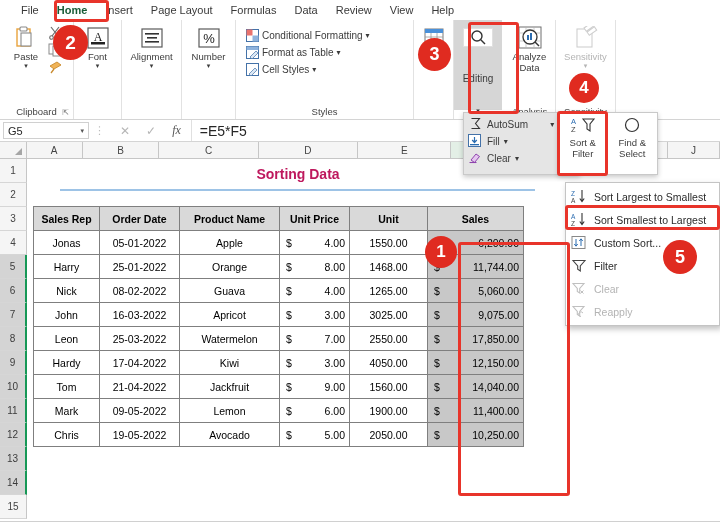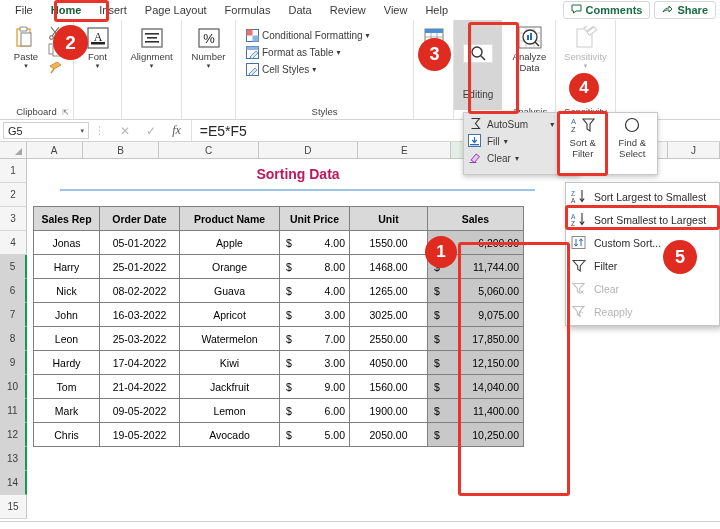--- a/index.html
+++ b/index.html
@@ -10,21 +10,21 @@
     overflow: hidden;
     position: relative;
   }
 
   
   .tabbar {
     height: 20px;
     background: #ffffff;
     display: flex;
     align-items: center;
-    padding-left: 6px;
+    padding-left: 12px;
     font-size: 11px;
     color: #393939;
     position: relative;
   }
   .tab { padding: 2px 9px; white-space: nowrap; cursor: default; }
   .tab.active { color: #185c37; font-weight: bold; }
   .tab-right { margin-left: auto; display: flex; align-items: center; gap: 4px; padding-right: 4px; }
   .tab-btn {
     display: flex; align-items: center; gap: 4px;
     border: 1px solid #d7d7d7; border-radius: 3px;
@@ -87,21 +87,21 @@
     position: absolute; bottom: 2px; right: 4px;
     font-size: 8px; color: #777;
   }
 
   
   .editing-btn {
     background: #d6d6d6;
     height: 90px;
     width: 48px;
     display: flex; flex-direction: column; align-items: center;
-    padding-top: 24px;
+    padding-top: 8px;
     font-size: 10px;
     gap: 23px;
   }
 
   .disabled { color: #b5b5b5; }
 
   
   .fbar {
     height: 22px; display: flex; align-items: center;
     background: #fff; border-bottom: 1px solid #d4d4d4;
@@ -245,38 +245,20 @@
   <div class="tab">File</div>
   <div class="tab active">Home</div>
   <div class="tab">Insert</div>
   <div class="tab">Page Layout</div>
   <div class="tab">Formulas</div>
   <div class="tab">Data</div>
   <div class="tab">Review</div>
   <div class="tab">View</div>
   <div class="tab">Help</div>
 
-  <div class="tab-right">
-    <div class="tab-btn">
-      <span>
-        <svg width="11" height="10" viewBox="0 0 11 10">
-            <path d="M1 1h9v6H5L2.5 9V7H1z" fill="none" stroke="#186c42" stroke-width="1"></path>
-          </svg>
-      </span>
-      <span>Comments</span>
-    </div>
-    <div class="tab-btn">
-      <span>
-        <svg width="11" height="10" viewBox="0 0 11 10">
-            <path d="M1 8c1-3 4-4 6-4V2l3 3-3 3V6C5 6 2.5 6.5 1 8z" fill="none" stroke="#186c42" stroke-width="1"></path>
-          </svg>
-      </span>
-      <span>Share</span>
-    </div>
-  </div>
 </div>
 
 <div class="ribbon">
 
   <div class="rgroup g-clipboard">
     <div class="rgroup-inner">
       <div class="bigbtn">
         <span class="icon-box">
           <svg width="22" height="24" viewBox="0 0 22 24">
             <rect x="2" y="3" width="13" height="17" fill="#fff" stroke="#e8a33d" stroke-width="1.4"></rect>

